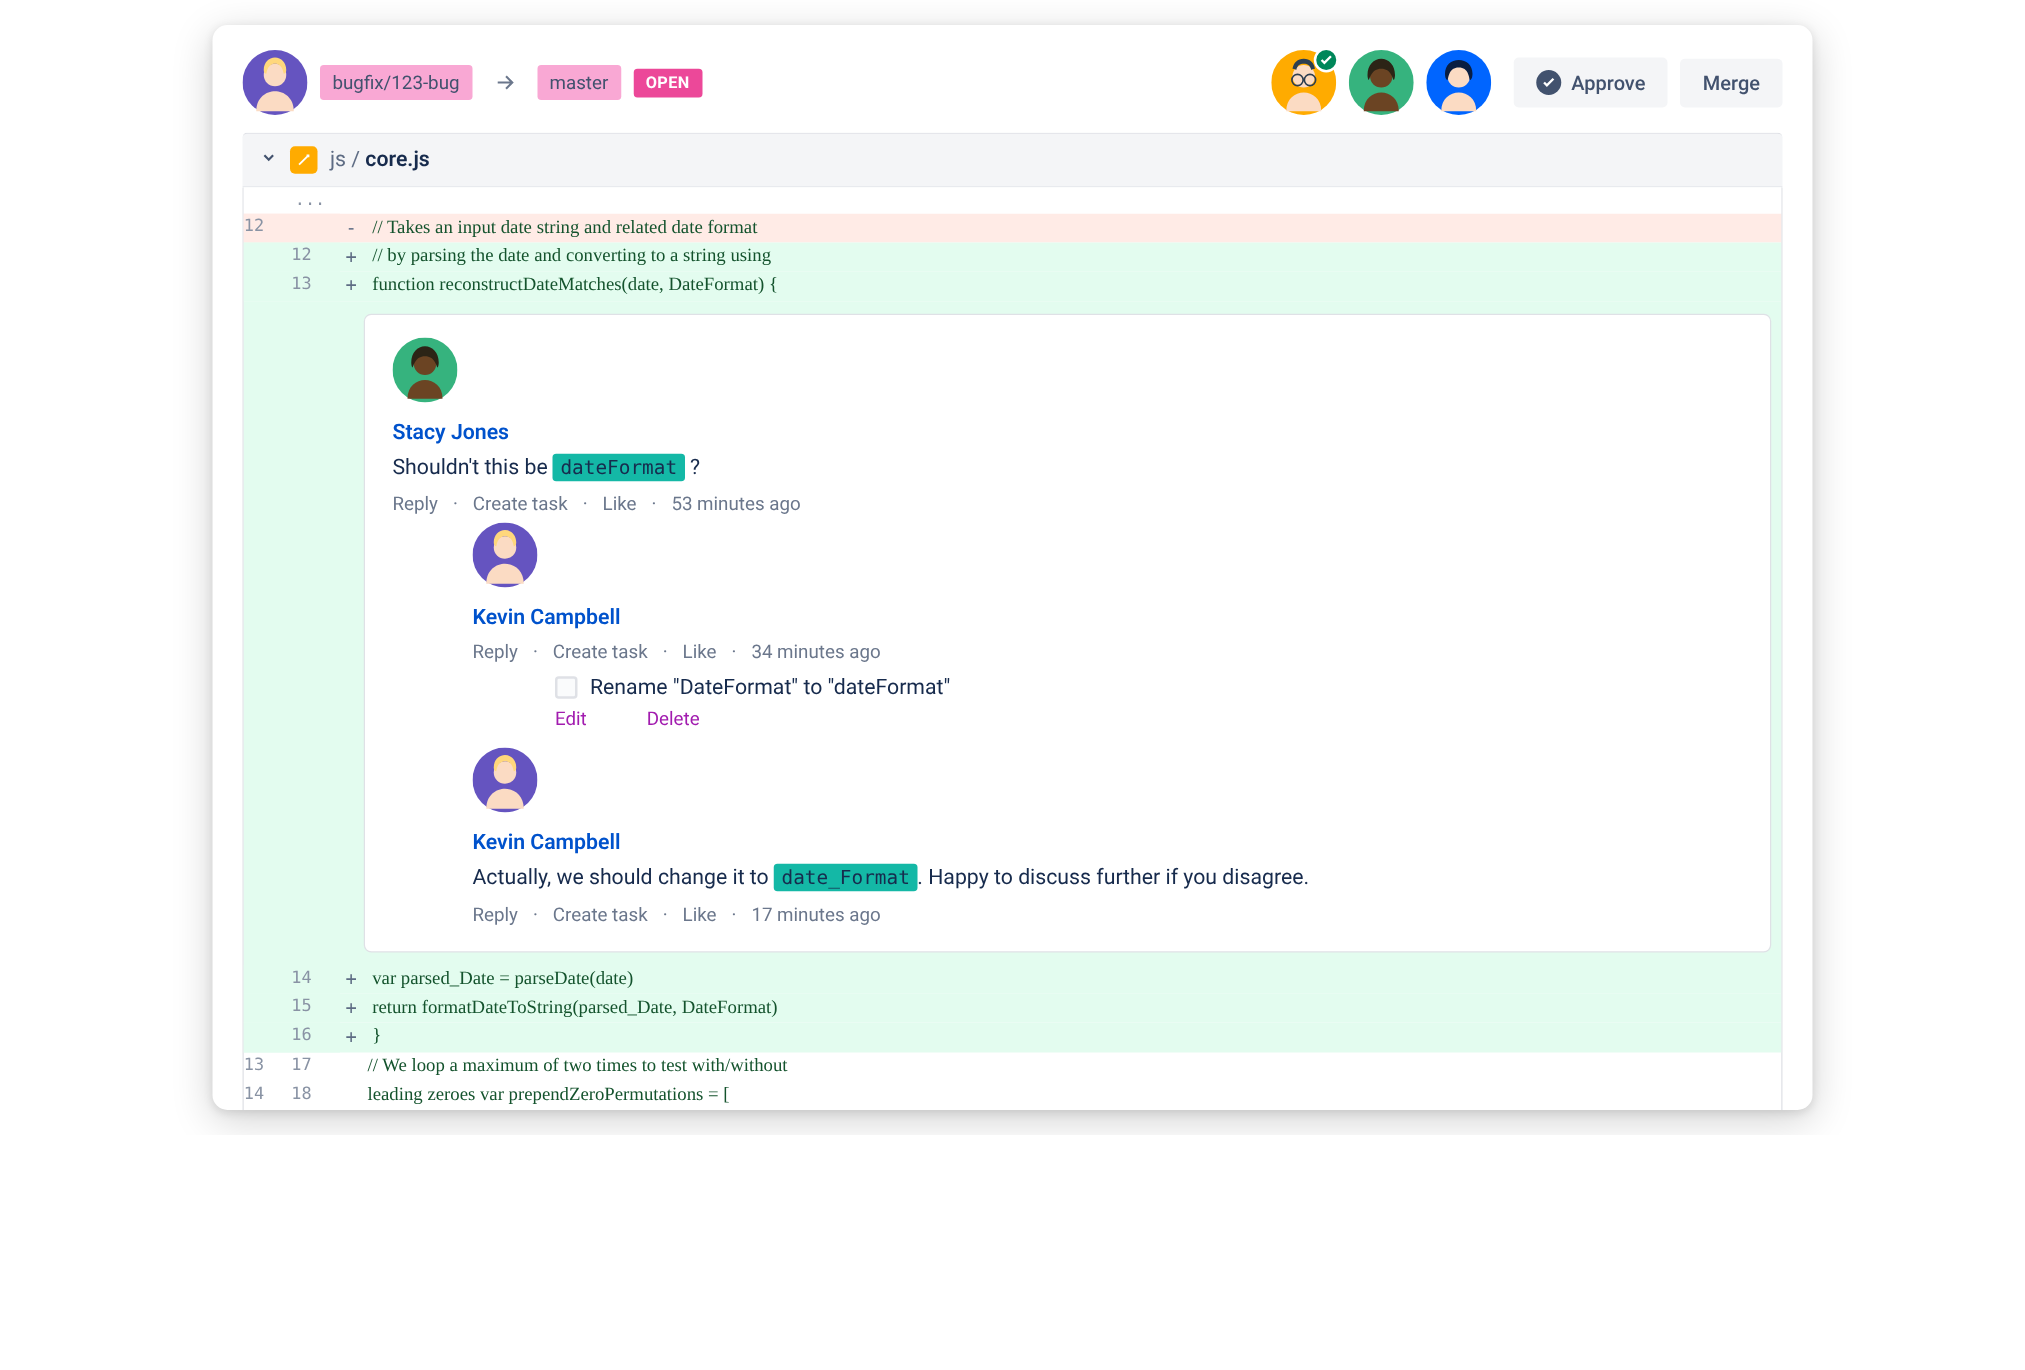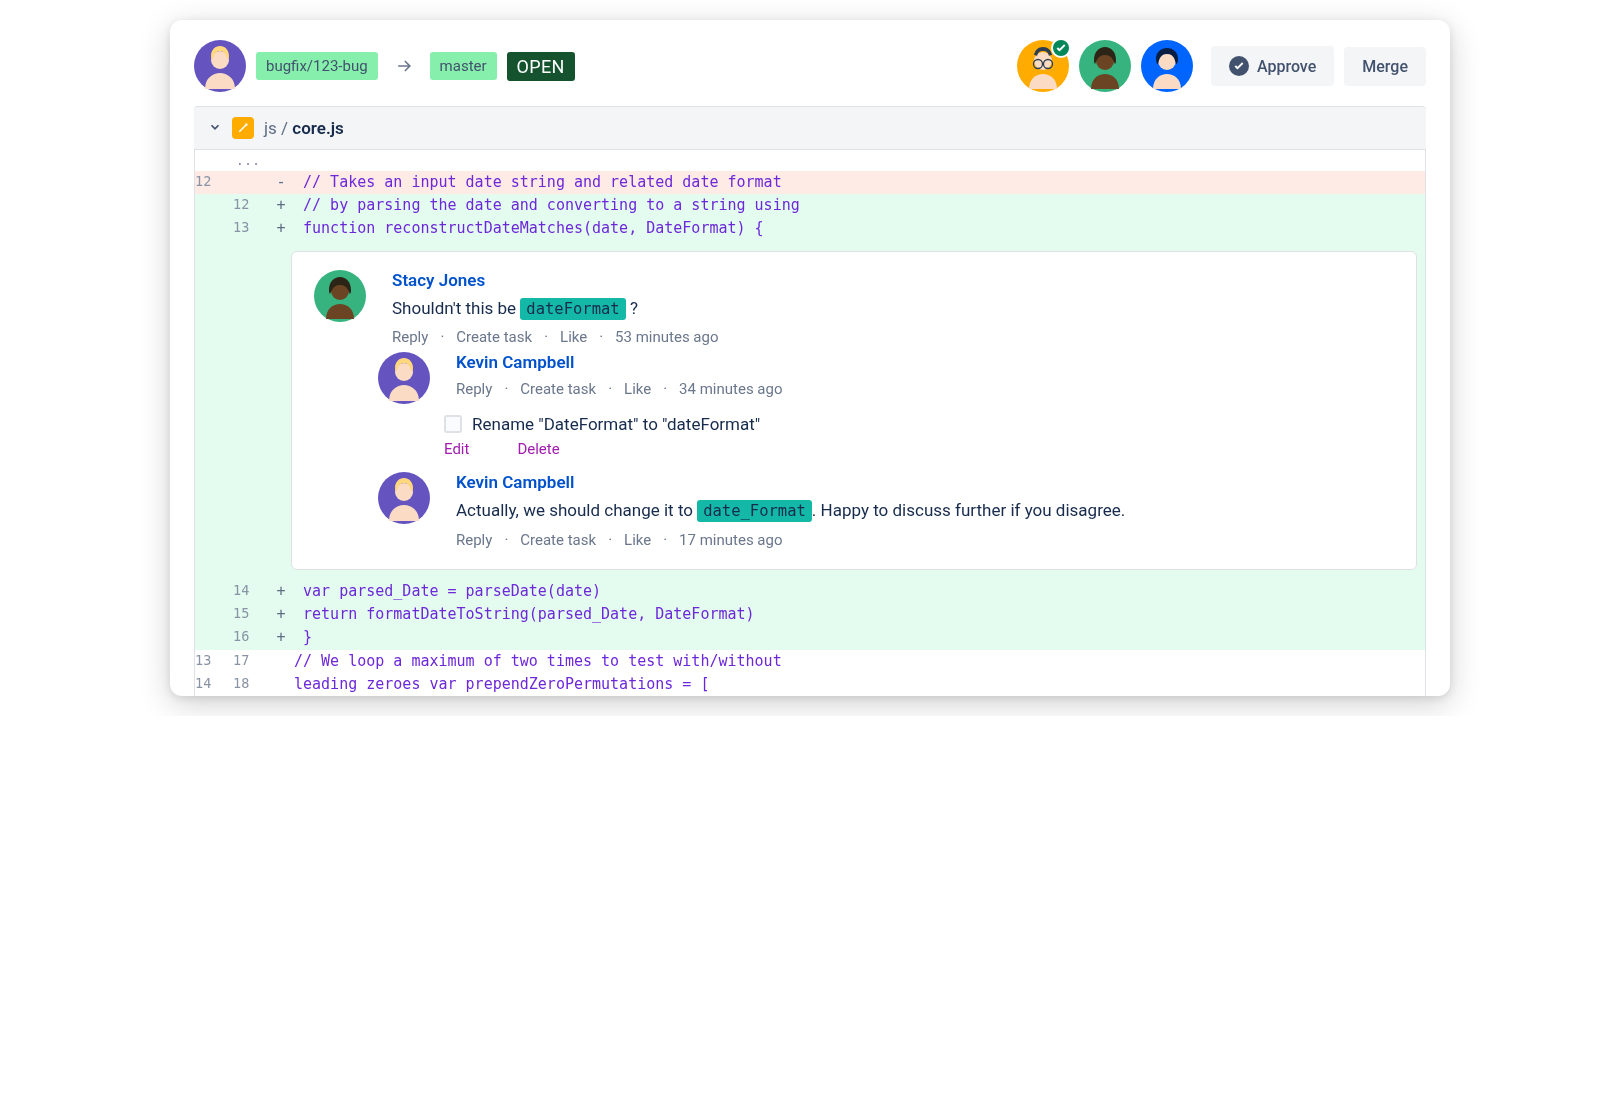--- a/index.html
+++ b/index.html
@@ -24,38 +24,38 @@
     gap: 10px;
   }
   .avatar {
     width: 52px; height: 52px;
     border-radius: 50%;
     position: relative;
     flex-shrink: 0;
   }
   .avatar svg { width: 100%; height: 100%; display: block; }
   .badge-label {
-    background: #86efac;
+    background: #f9a8d4;
     padding: 5px 10px;
     border-radius: 3px;
     font-size: 15px;
     color: #42526E;
   }
   .arrow-icon {
     color: #6B778C;
     padding: 0 6px;
     display: flex;
     align-items: center;
   }
   .arrow-icon svg { width: 20px; height: 20px; }
   .status-pill {
-    background: #14532d;
+    background: #ec4899;
     color: #fff;
-    font-weight: 400;
-    font-size: 18px;
+    font-weight: 700;
+    font-size: 13px;
     letter-spacing: .3px;
     padding: 4px 10px;
     border-radius: 3px;
   }
   .spacer { flex: 1; }
   .reviewer-row { display: flex; gap: 10px; align-items: center; margin-right: 8px; }
   .reviewer { width: 52px; height: 52px; position: relative; }
   .reviewer .check {
     position: absolute; top: -2px; right: -2px;
     width: 20px; height: 20px;
@@ -105,40 +105,40 @@
     font-size: 15px;
   }
   .diff-row { display: flex; line-height: 1.55; }
   .ln {
     width: 38px; text-align: left; padding: 0 8px 0 0;
     color: #8993A4; font-size: 13.5px;
     user-select: none;
   }
   .gutter { display:flex; border-right: 1px solid transparent; }
   .marker { width: 18px; text-align: center; color: #5E6C84; }
-  .code { flex: 1; white-space: pre; padding-left: 4px; color: #6d28d9; }
+  .code { flex: 1; white-space: pre; padding-left: 4px; color: #14532d; font-family: Liberation Serif, serif; }
   .row-del { background: #FFEBE6; }
   .row-del .gutter { background: #FFEBE6; }
   .row-add { background: #E3FCEF; }
   .row-add .gutter { background: #E3FCEF; }
   .row-ellipsis { background: #fff; color: #8993A4; }
   .row-ellipsis .code { text-align: left; padding-left: 0; }
 
   .comment-wrap {
     background: #E3FCEF;
     padding: 10px 8px 10px 96px;
   }
   .comment-box {
     background: #fff;
     border: 1px solid #DFE1E6;
     border-radius: 6px;
     padding: 18px 22px 14px;
     font-family: -apple-system, BlinkMacSystemFont, "Segoe UI", Roboto, sans-serif;
   }
-  .comment { display: flex; gap: 26px; margin-bottom: 6px; }
+  .comment { display: flex; gap: 14px; margin-bottom: 6px; flex-direction: column; }
   .c-avatar { width: 52px; height: 52px; flex-shrink: 0; }
   .c-body { flex:1; }
   .c-author { color: #0052CC; font-weight: 600; font-size: 17px; margin-bottom: 6px; }
   .c-text { color: #172B4D; font-size: 17px; line-height: 1.45; }
   .inline-code {
     font-family: "SFMono-Regular", Consolas, monospace;
     background: #14b8a6; border-radius: 3px;
     padding: 2px 6px; font-size: 15.5px;
   }
   .c-actions {

